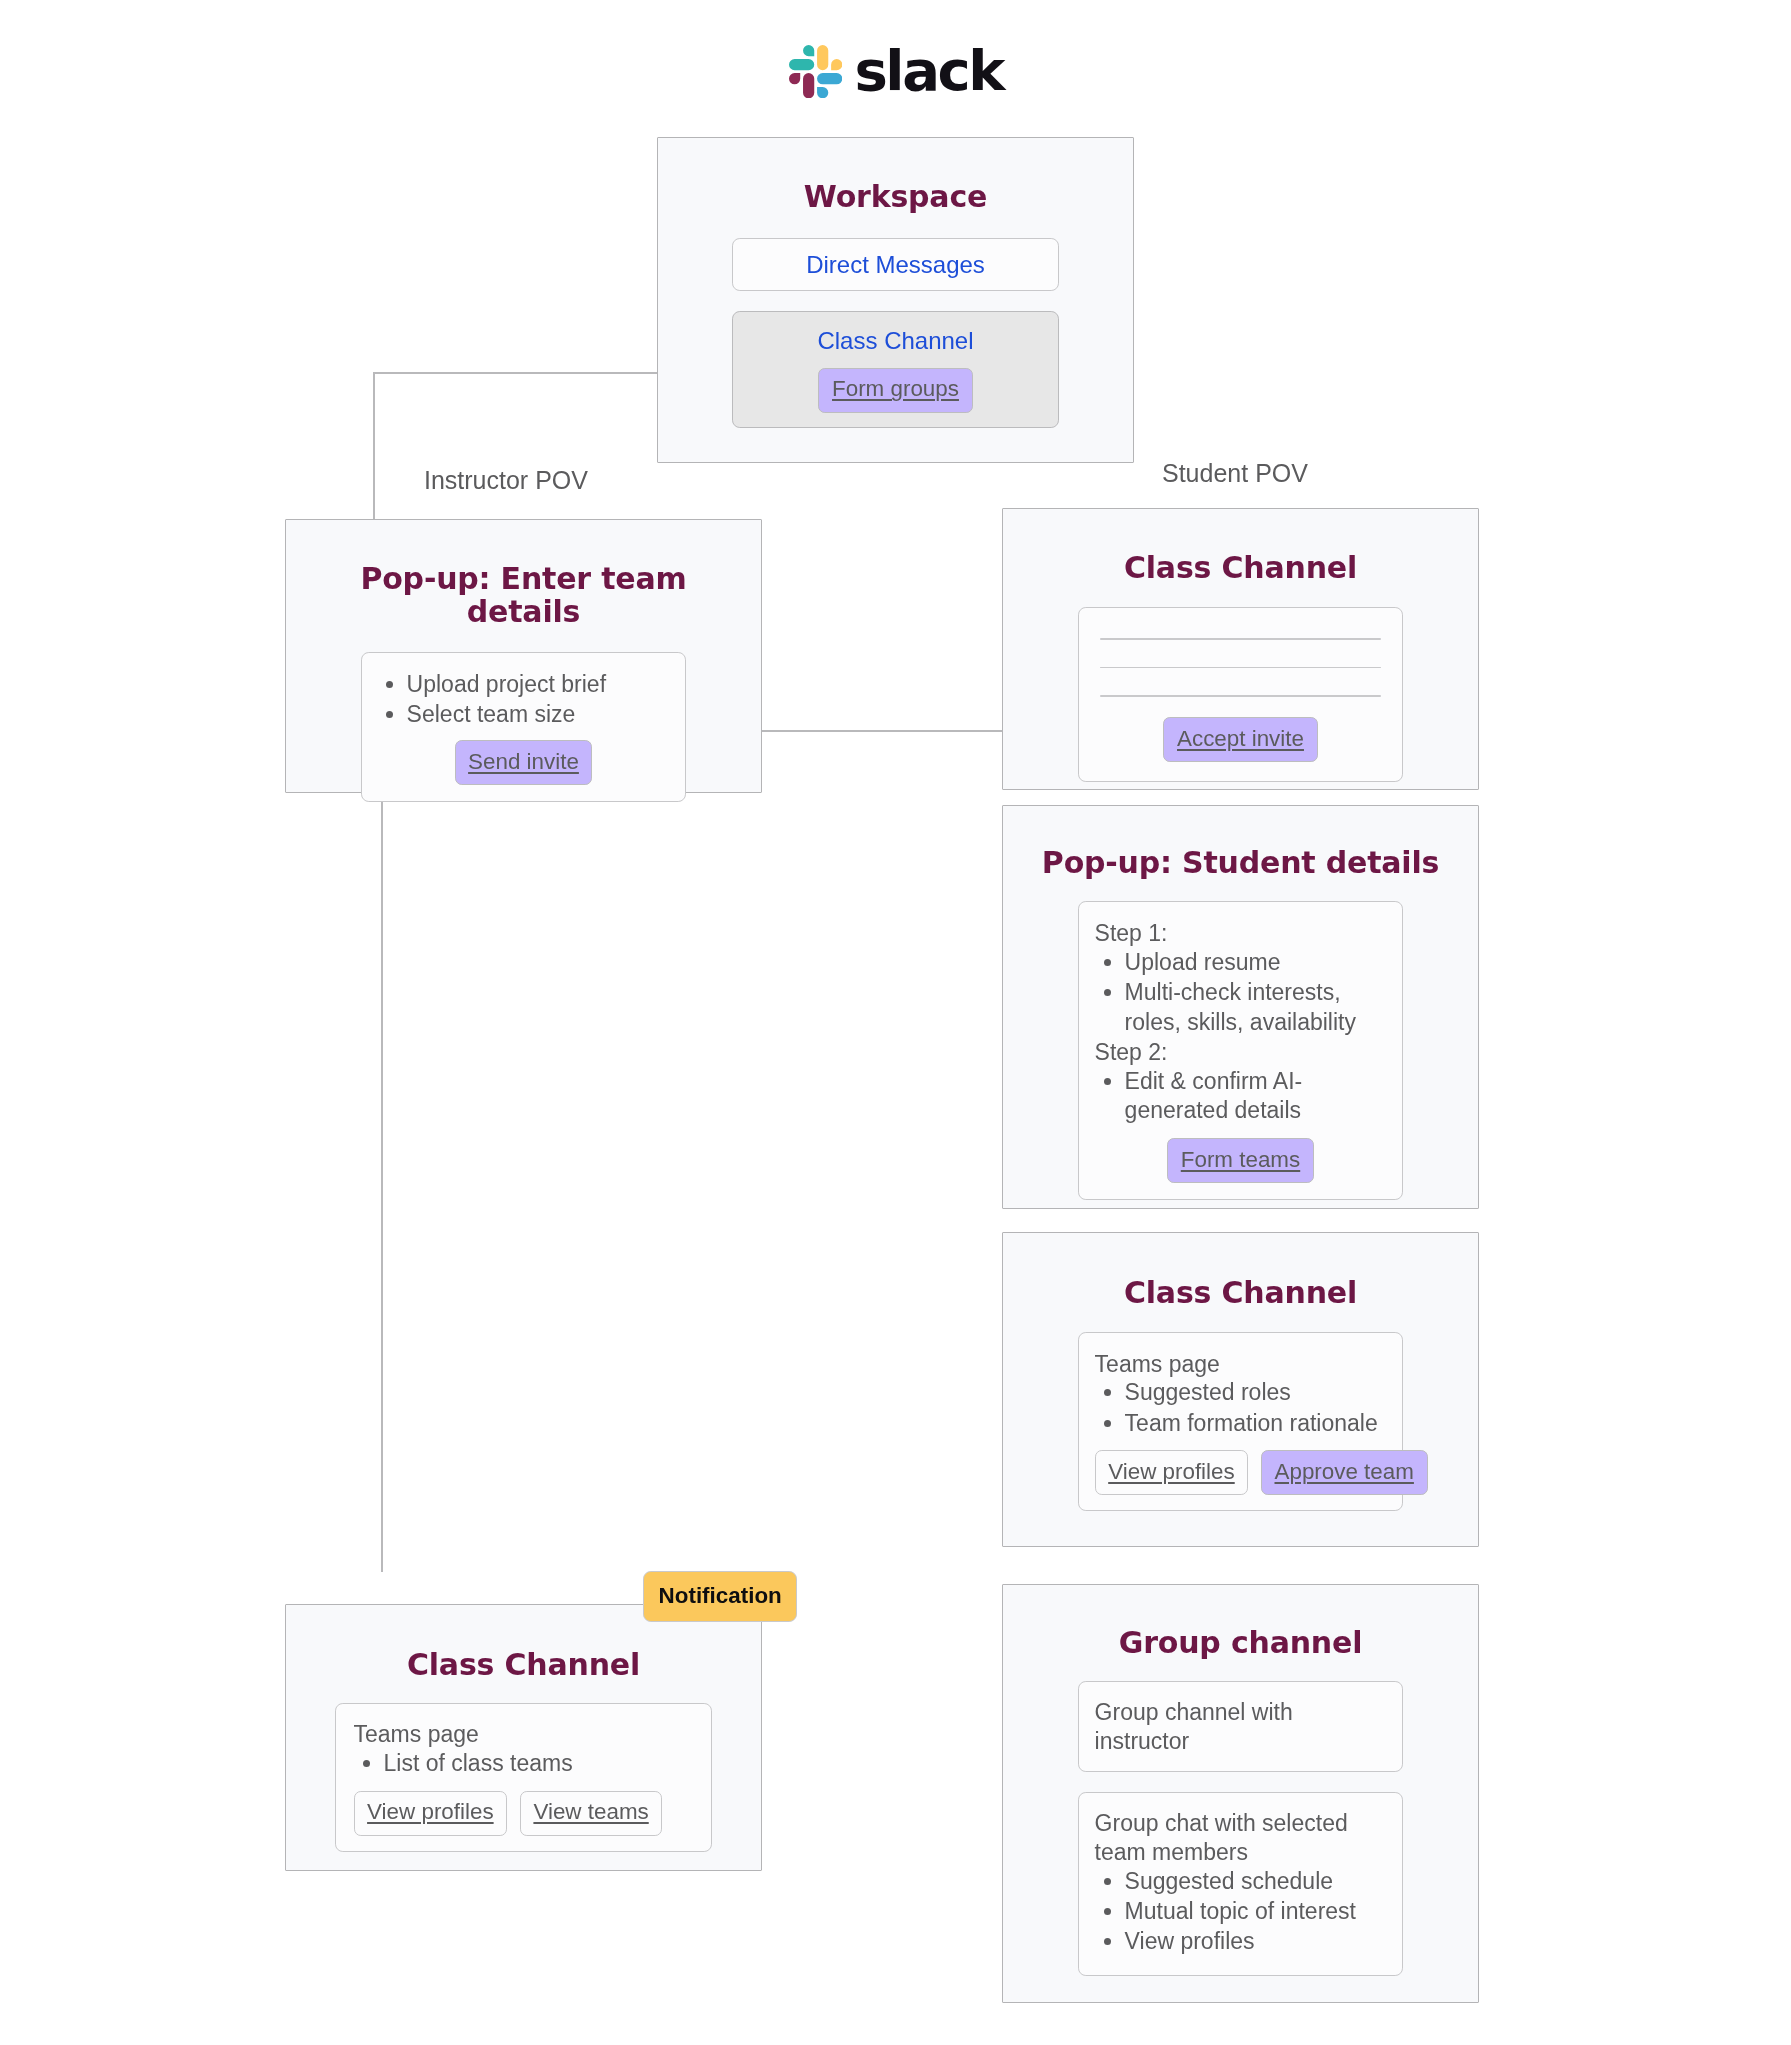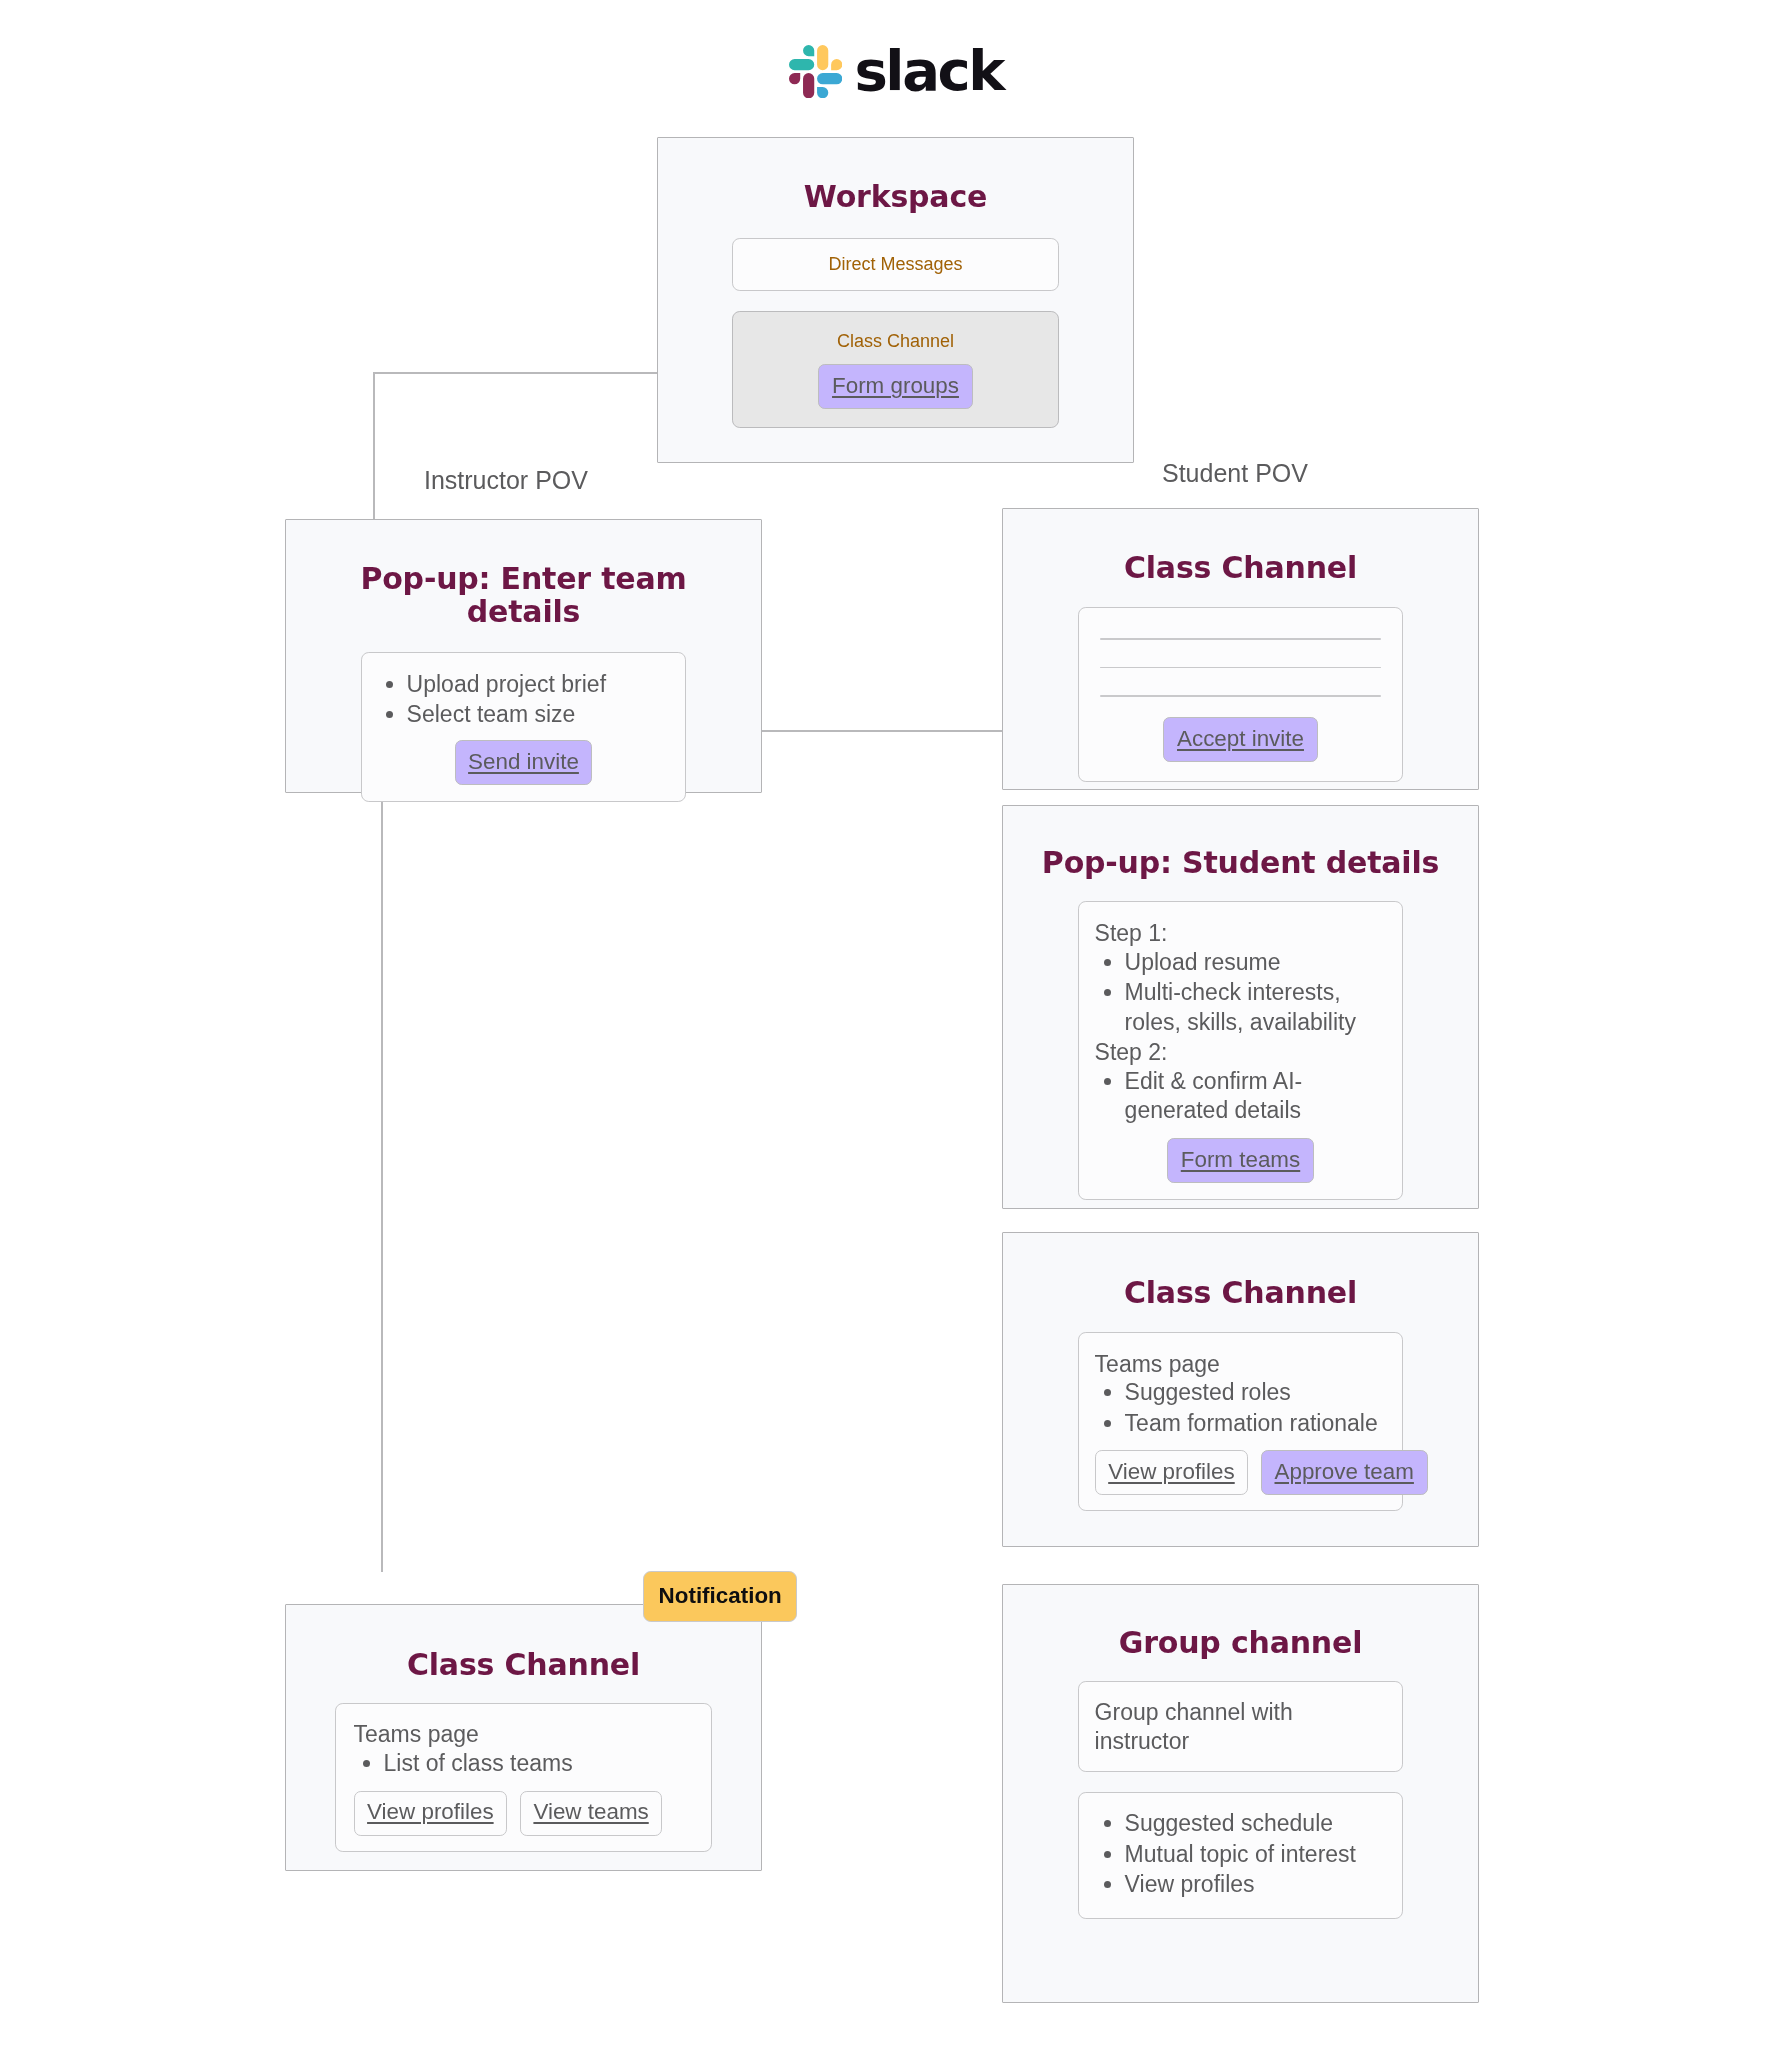--- a/index.html
+++ b/index.html
@@ -74,22 +74,22 @@
     background: #e7e7e7;
     border-color: #bbbbbd;
   }
   .card-label {
     color: #5b5b5d;
     font-size: 23px;
     line-height: 1.25;
   }
   .card-title-center {
     text-align: center;
-    color: #a16207;
-    font-size: 18px;
+    color: #1d4ed8;
+    font-size: 24px;
   }
 
   ul.bullets {
     margin: 0;
     padding-left: 30px;
     color: #5b5b5d;
     font-size: 23px;
     line-height: 1.28;
   }
   ul.bullets li { margin: 0 0 1px 0; }
@@ -257,20 +257,21 @@
 </div>
 
 <div class="node" style="left:1002px; top:1584px; width:477px; height:419px;">
   <div class="node-title" style="margin-top:25px;">Group channel</div>
 
   <div class="card" style="margin:22.4px auto 0 auto; width:325px; padding:15.6px 15.6px 15.6px 15.6px;">
     <div class="card-label">Group channel with instructor</div>
   </div>
 
   <div class="card" style="margin:20.4px auto 0 auto; width:325px; padding:15.6px 15.6px 17.5px 15.6px;">
+    <div class="card-label">Group chat with selected team members</div>
     <ul class="bullets">
       <li>Suggested schedule</li>
       <li>Mutual topic of interest</li>
       <li>View profiles</li>
     </ul>
   </div>
 </div>
 
 <div id="notification-badge" style="left:643px; top:1571px;">Notification</div>
 

